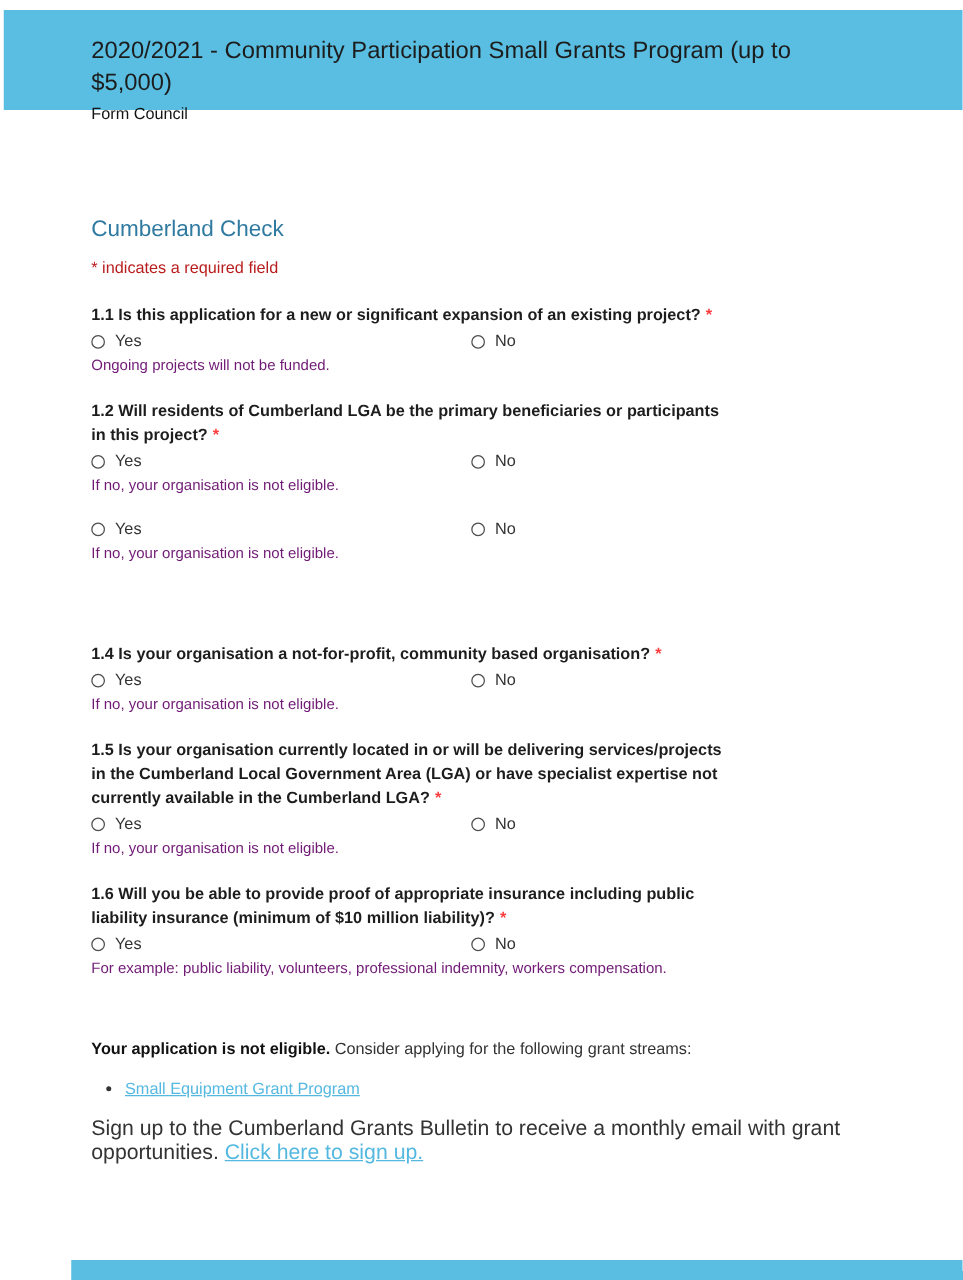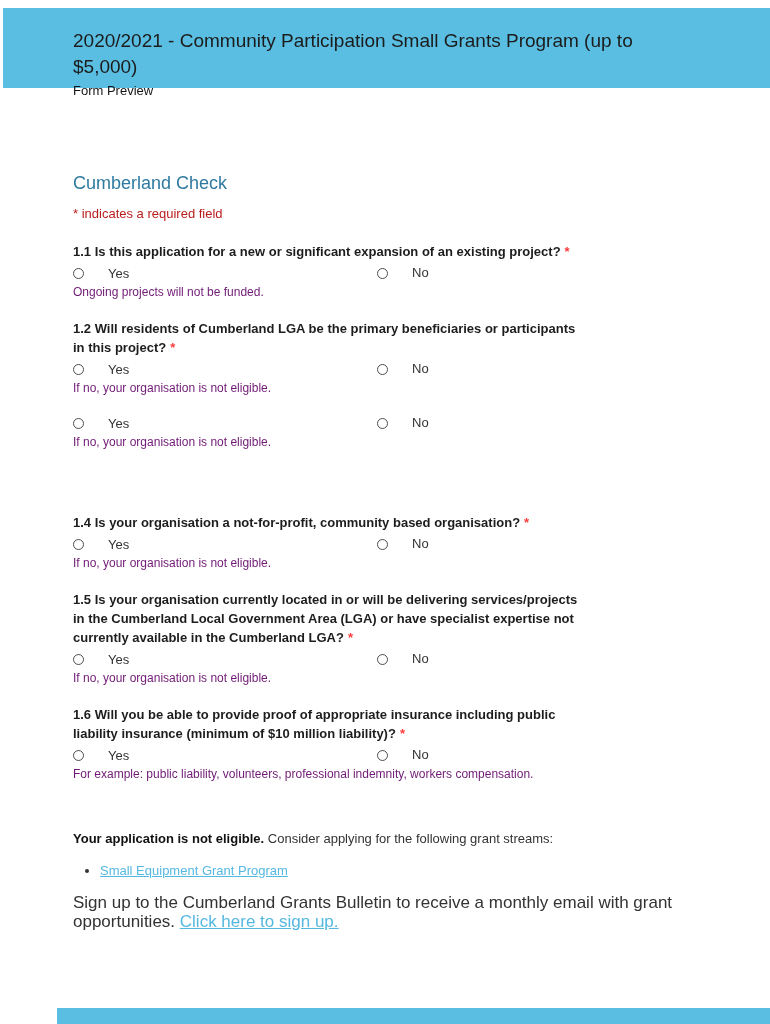--- a/index.html
+++ b/index.html
@@ -42,21 +42,21 @@
   a.link{color:#55b8e0;text-decoration:underline;cursor:pointer;}
   .question{margin-top:20px;}
   .question.big-gap{margin-top:64px;}
   .q-label{
     font-size:13px;line-height:19px;font-weight:700;color:#1d1d1d;
     white-space:pre-line;
   }
   .asterisk{color:#fb3b3b;font-weight:700;margin-left:4px;}
   .radio-row{position:relative;margin-top:4px;height:16px;}
   .opt{
-    display:inline-flex;align-items:center;gap:24px;
+    display:inline-flex;align-items:center;gap:8px;
     font-size:13px;color:#333;line-height:16px;
   }
   .opt-no{position:absolute;left:304px;top:0;}
   .radio-circle{
     width:9px;height:9px;border:1px solid #4d4d4d;border-radius:50%;
     background:#fff;display:inline-block;flex:0 0 auto;
   }
   .helper{
     font-size:12px;line-height:14px;color:#701a75;margin-top:4px;
   }
@@ -77,21 +77,21 @@
     position:absolute;bottom:0;left:57px;right:0;height:16px;
     background:#59bee1;
   }
 </style>
 </head>
 <body>
 
 <div class="band-top">
   <div class="form-title">2020/2021 - Community Participation Small Grants Program (up to
 $5,000)</div>
-  <div class="form-subtitle">Form Preview</div>
+  <div class="form-subtitle">Form Council</div>
 </div>
 
 <div class="content">
 
   <h2 class="section-title mt-first">Cumberland Check</h2>
   <div class="required-note">* indicates a required field</div>
 
 
   <div class="question">
     <div class="q-label"><span>1.1 Is this application for a new or significant expansion of an existing project?</span><span class="asterisk">*</span></div>

